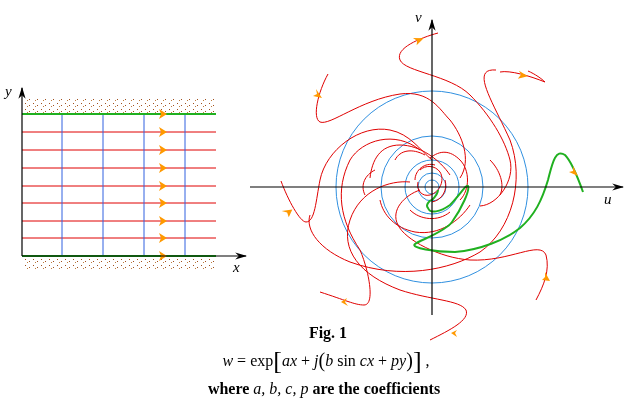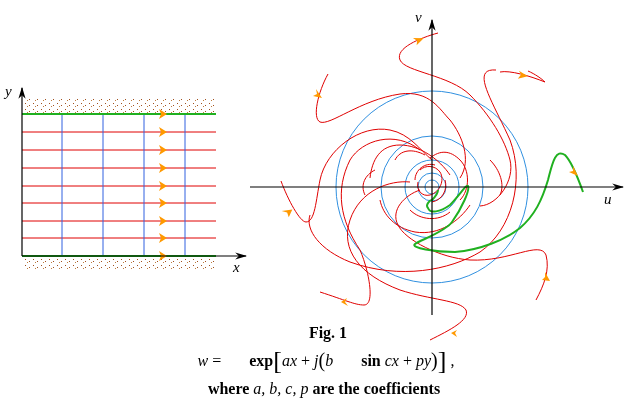--- a/index.html
+++ b/index.html
@@ -3,21 +3,21 @@
 <meta charset="utf-8">
 <style>
   html, body { margin: 0; padding: 0; background: #ffffff; }
   body { width: 636px; height: 415px; position: relative; overflow: hidden; font-family: "Liberation Serif", "DejaVu Serif", serif; }
   #fig { position: absolute; left: 0; top: 0; }
   .caption { position: absolute; left: 0; width: 636px; text-align: center; color: #000; }
   .fig-title { top: 324px; font-size: 16px; font-weight: bold; left: 10px; }
   .formula { top: 346px; font-size: 16px; left: 8px; }
   .where { top: 380px; font-size: 16px; font-weight: bold; left: 6px; }
   .it { font-style: italic; font-weight: normal; }
-  .b { font-weight: bold; font-style: normal; margin-left: 24px; }
+  .b { font-weight: normal; font-style: normal; }
   .bracket { font-size: 26px; font-weight: normal; vertical-align: -3px; }
   .paren { font-size: 20px; font-weight: normal; vertical-align: -1px; }
   .axlbl { font-family: "Liberation Serif", serif; font-style: italic; font-size: 15px; fill: #000; }
 </style>
 </head>
 <body>
 
 <svg id="fig" width="636" height="415" viewBox="0 0 636 415" xmlns="http://www.w3.org/2000/svg">
   <defs>
     <pattern id="hatch" width="8" height="6" patternUnits="userSpaceOnUse">

